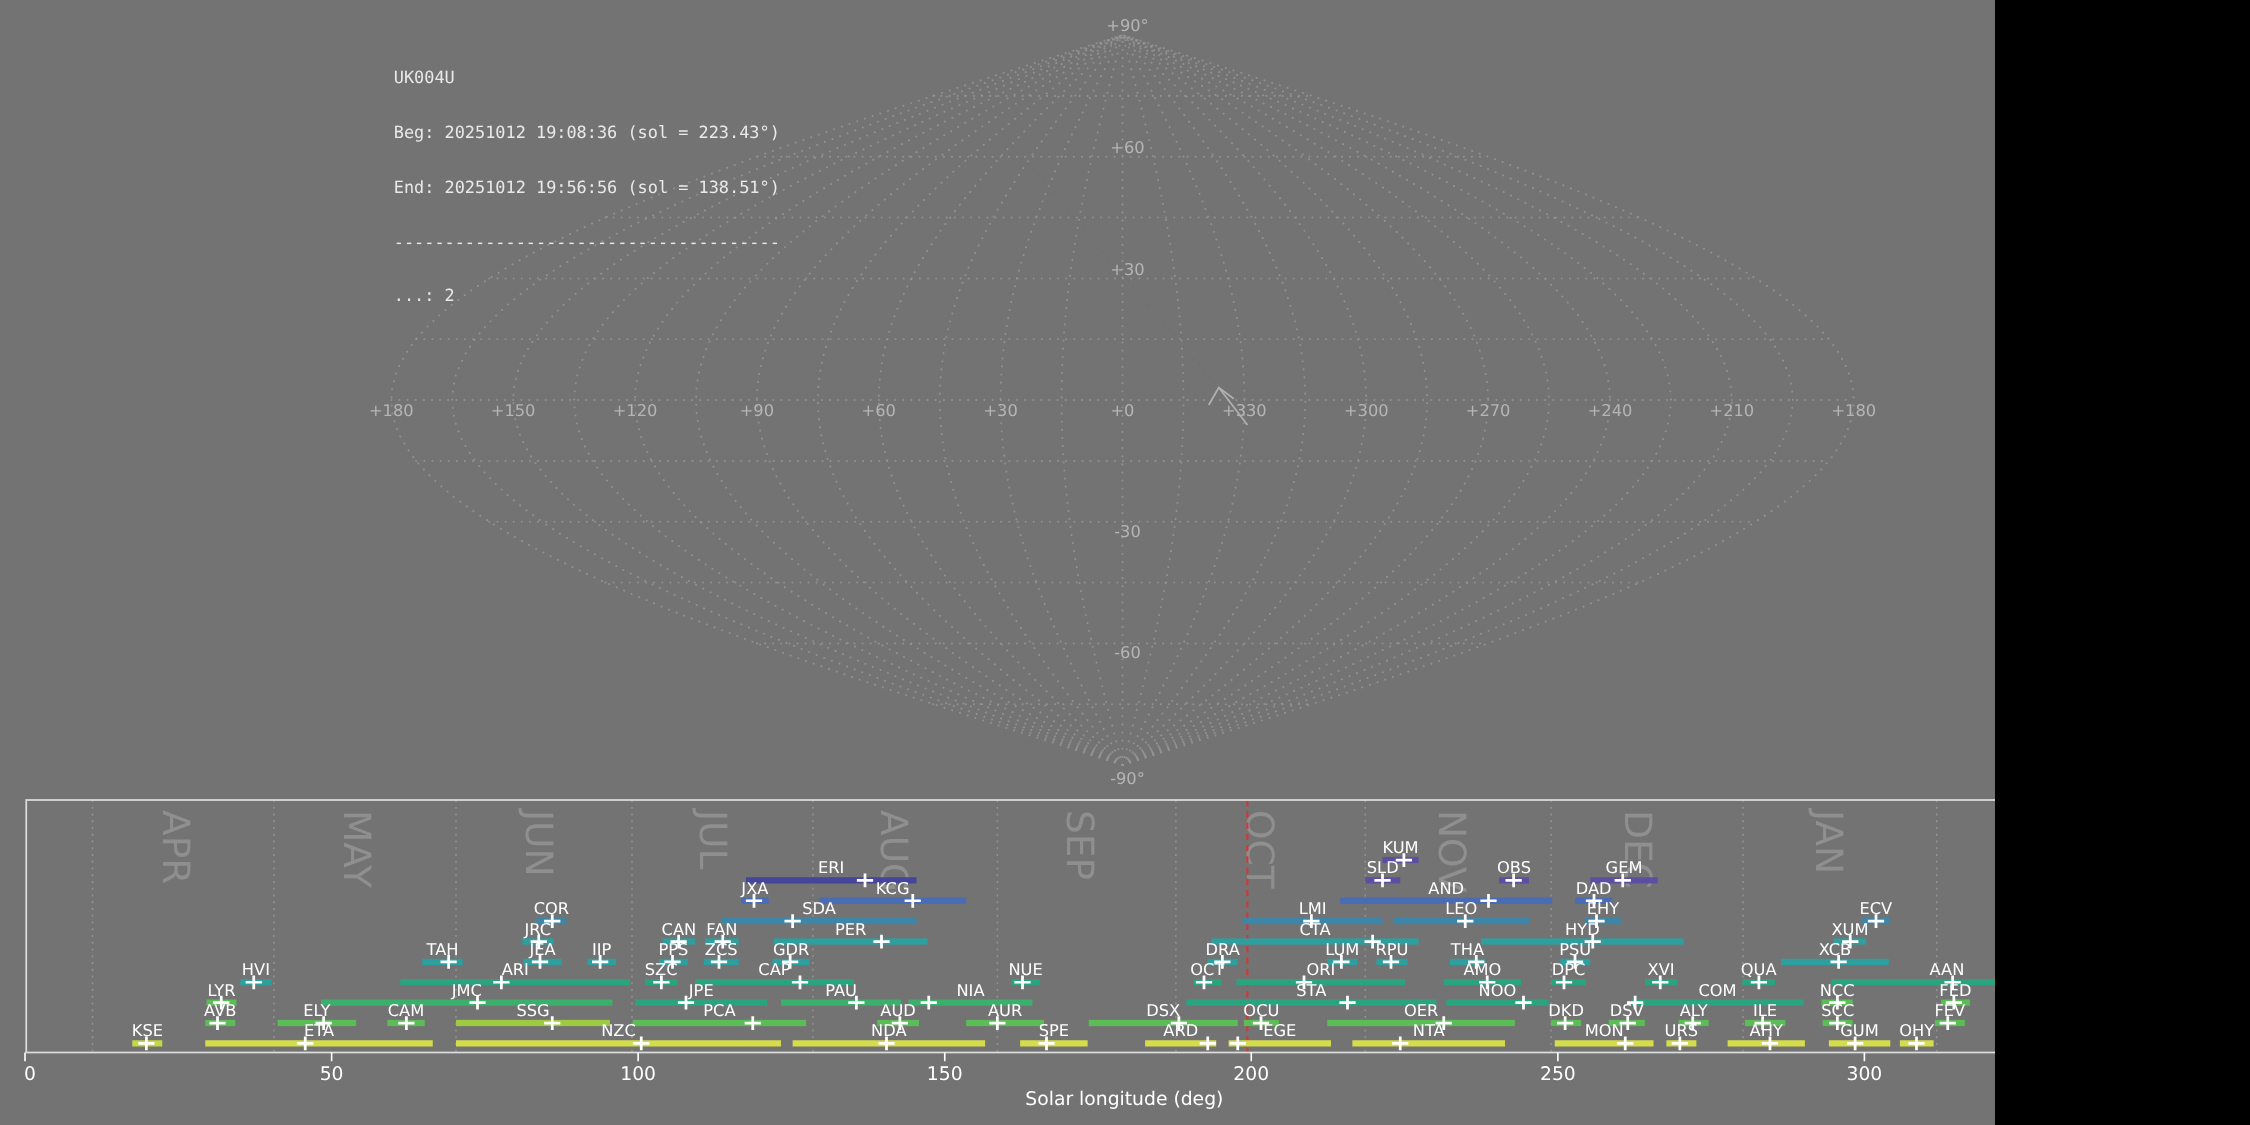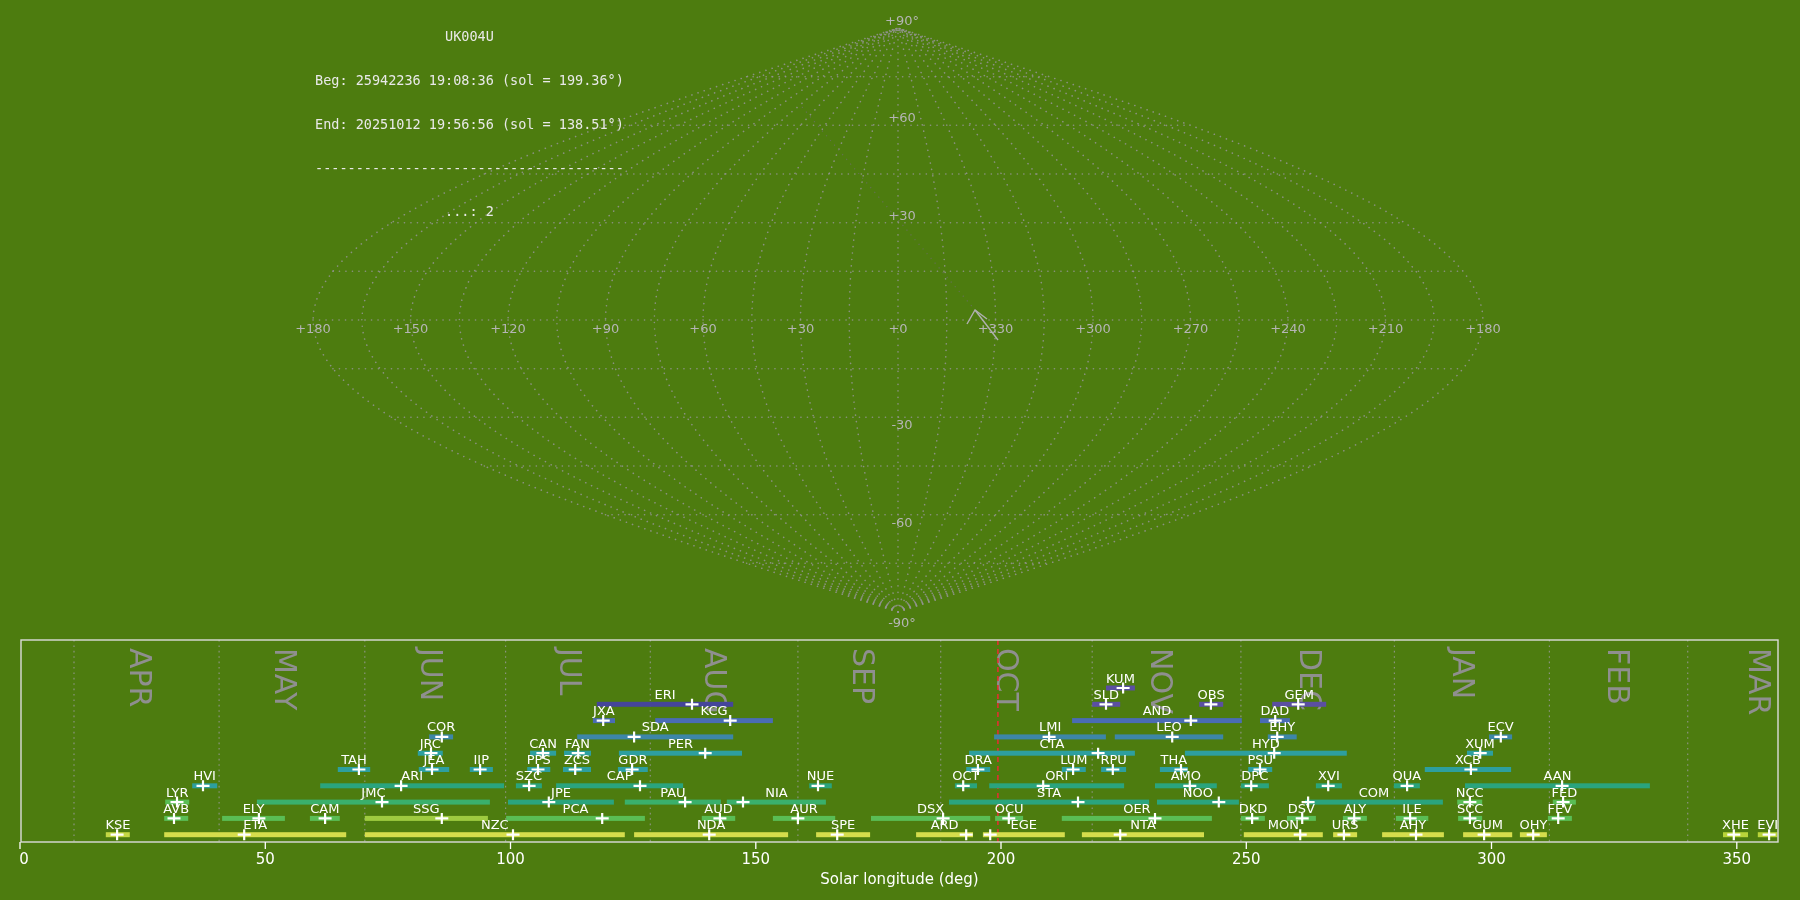--- a/index.html
+++ b/index.html
@@ -1,20 +1,20 @@
 <!DOCTYPE html>
 <html><head>
 <meta charset="utf-8">
 <style>
   html,body{margin:0;padding:0;background:#000;}
-  #stage{position:relative;width:1800px;height:900px;background:#4d7c0f;overflow:hidden;
+  #stage{position:relative;width:1596px;height:900px;background:#737373;overflow:hidden;
          font-family:"DejaVu Sans",sans-serif;}
   #scene{position:absolute;left:0;top:0;}
-  .hdr{position:absolute;left:315px;top:0;color:#e9e9e9;
-       font:13.5px "DejaVu Sans Mono",monospace;line-height:14.6px;white-space:pre;text-align:center;}
+  .hdr{position:absolute;left:315px;top:26px;color:#e9e9e9;
+       font:13.5px "DejaVu Sans Mono",monospace;line-height:14.6px;white-space:pre;}
   .dot{fill:none;stroke:#959595;stroke-width:1.6;stroke-dasharray:0.1 6.4;
        stroke-linecap:round;opacity:.85;}
   .maplabel{fill:#b5b5b5;font-size:13px;text-anchor:middle;}
   .month{fill:#8f8f8f;font-size:30px;}
   .axis{fill:#ffffff;font-size:15px;text-anchor:middle;}
   .bar-label{fill:#ffffff;font-size:13px;text-anchor:middle;}
   .track-dotted{stroke:#6e6e6e;stroke-width:1.2;stroke-dasharray:1.2 5;opacity:.7;fill:none;}
   .track-solid{stroke:#b0b0b0;stroke-width:1.4;fill:none;}
   .mline{stroke:#9a9a9a;stroke-width:1.2;stroke-dasharray:1.6 3.8;opacity:.8;}
   .peak{stroke:#ffffff;stroke-width:2.2;fill:none;}
@@ -386,18 +386,18 @@
         <text x="1246.3" y="864" class="axis">250</text>
         <line x1="1491.5" y1="842" x2="1491.5" y2="849" stroke="#fff" stroke-width="1.3"></line>
         <text x="1491.5" y="864" class="axis">300</text>
         <line x1="1736.8" y1="842" x2="1736.8" y2="849" stroke="#fff" stroke-width="1.3"></line>
         <text x="1736.8" y="864" class="axis">350</text>
         <text x="899.5" y="884" class="axis">Solar longitude (deg)</text>
       </g>
     </svg>
   <div class="hdr">
     <div>UK004U</div>
-    <div>Beg: 25942236 19:08:36 (sol = 199.36°)</div>
+    <div>Beg: 20251012 19:08:36 (sol = 223.43°)</div>
     <div>End: 20251012 19:56:56 (sol = 138.51°)</div>
     <div>--------------------------------------</div>
     <div>...: 2</div>
   </div>
 </div>
 
 </body></html>

